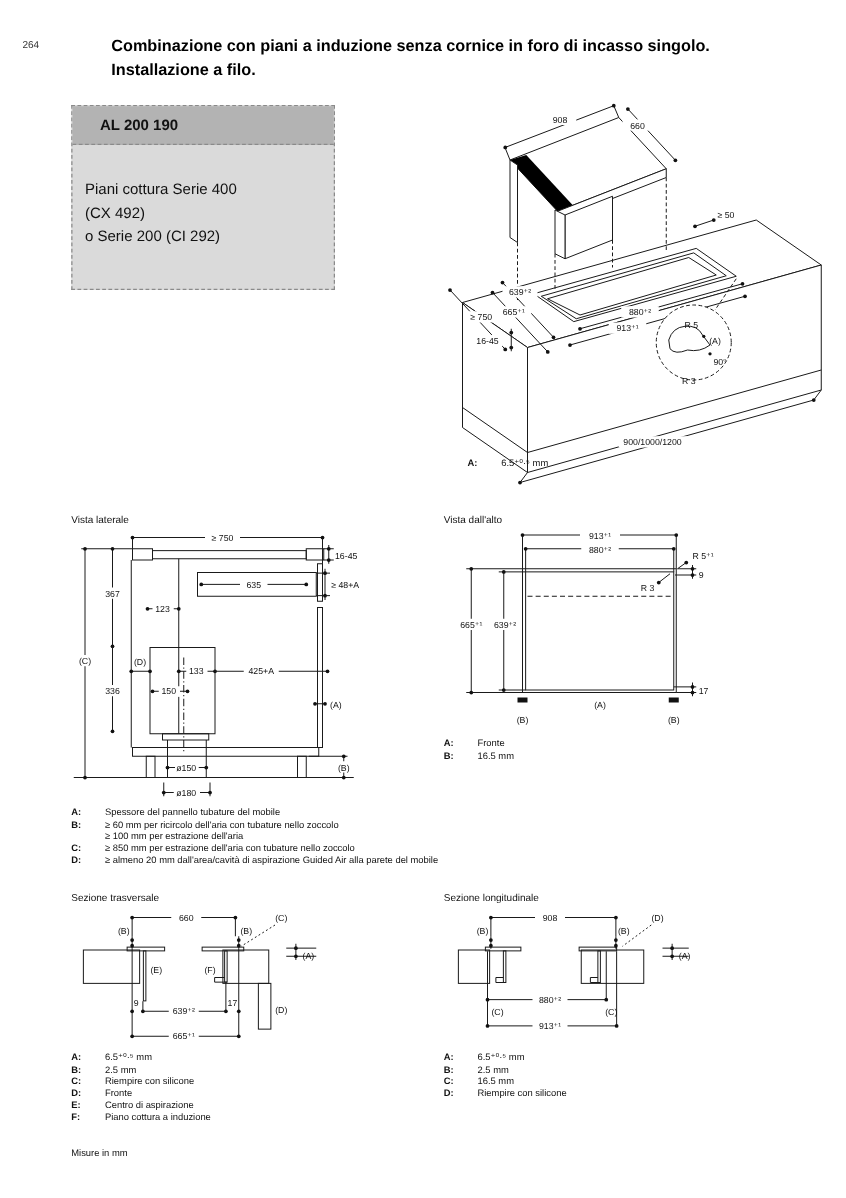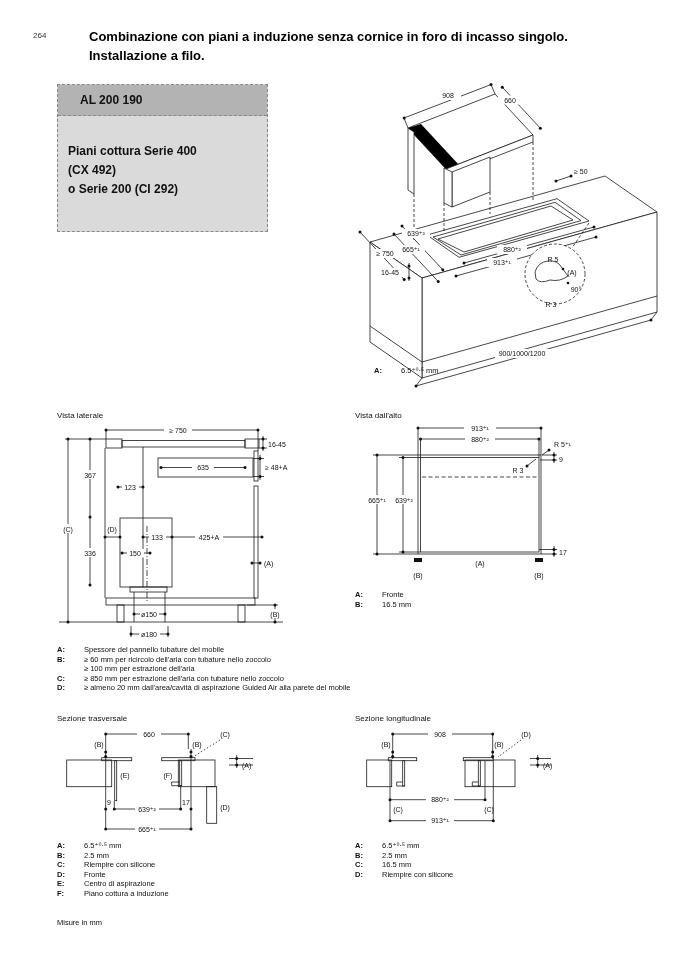--- a/index.html
+++ b/index.html
@@ -1,22 +1,22 @@
 <!DOCTYPE html>
 <html><head>
 <meta charset="utf-8">
 <style>
   html,body{margin:0;padding:0;background:#fff;}
   body{width:677px;height:958px;position:relative;font-family:"Liberation Sans","DejaVu Sans",sans-serif;color:#111;}
   .abs{position:absolute;}
-  #page-number{left:33px;top:31px;font-size:8px;color:#333;text-align:right;}
+  #page-number{left:18px;top:31px;font-size:8px;color:#333;text-align:right;}
   #title{left:57px;top:27px;font-size:13px;font-weight:bold;line-height:19px;color:#000;width:580px;margin-left:32px;}
   #model-box{left:57px;top:84px;width:211px;height:148px;border:1px dashed #8a8a8a;background:#dadada;box-sizing:border-box;}
   #model-box .hdr{height:30px;background:#b3b3b3;border-bottom:1px dashed #8a8a8a;font-size:12px;font-weight:bold;line-height:30px;padding-left:22px;}
-  #model-box .bdy{padding:26px 2px 0 10px;font-size:12px;line-height:19px;font-weight:bold;}
+  #model-box .bdy{padding:26px 2px 0 10px;font-size:12px;line-height:19px;}
   .sec-heading{font-size:8px;font-weight:normal;}
   .legend{font-size:7.5px;line-height:9.5px;}
   .legend .row{display:flex;}
   .legend .k{font-weight:bold;width:11px;flex:0 0 11px;}
   .legend .v{white-space:nowrap;padding-left:16px;}
   #footer{left:57px;top:918px;font-size:7.5px;}
   svg{position:absolute;overflow:visible;}
   svg text{font-size:7px;fill:#111;font-family:"Liberation Sans","DejaVu Sans",sans-serif;}
   svg .mid{text-anchor:middle;}
   svg line,svg path,svg rect.o,svg polygon{stroke:#1a1a1a;stroke-width:0.8;fill:none;}

